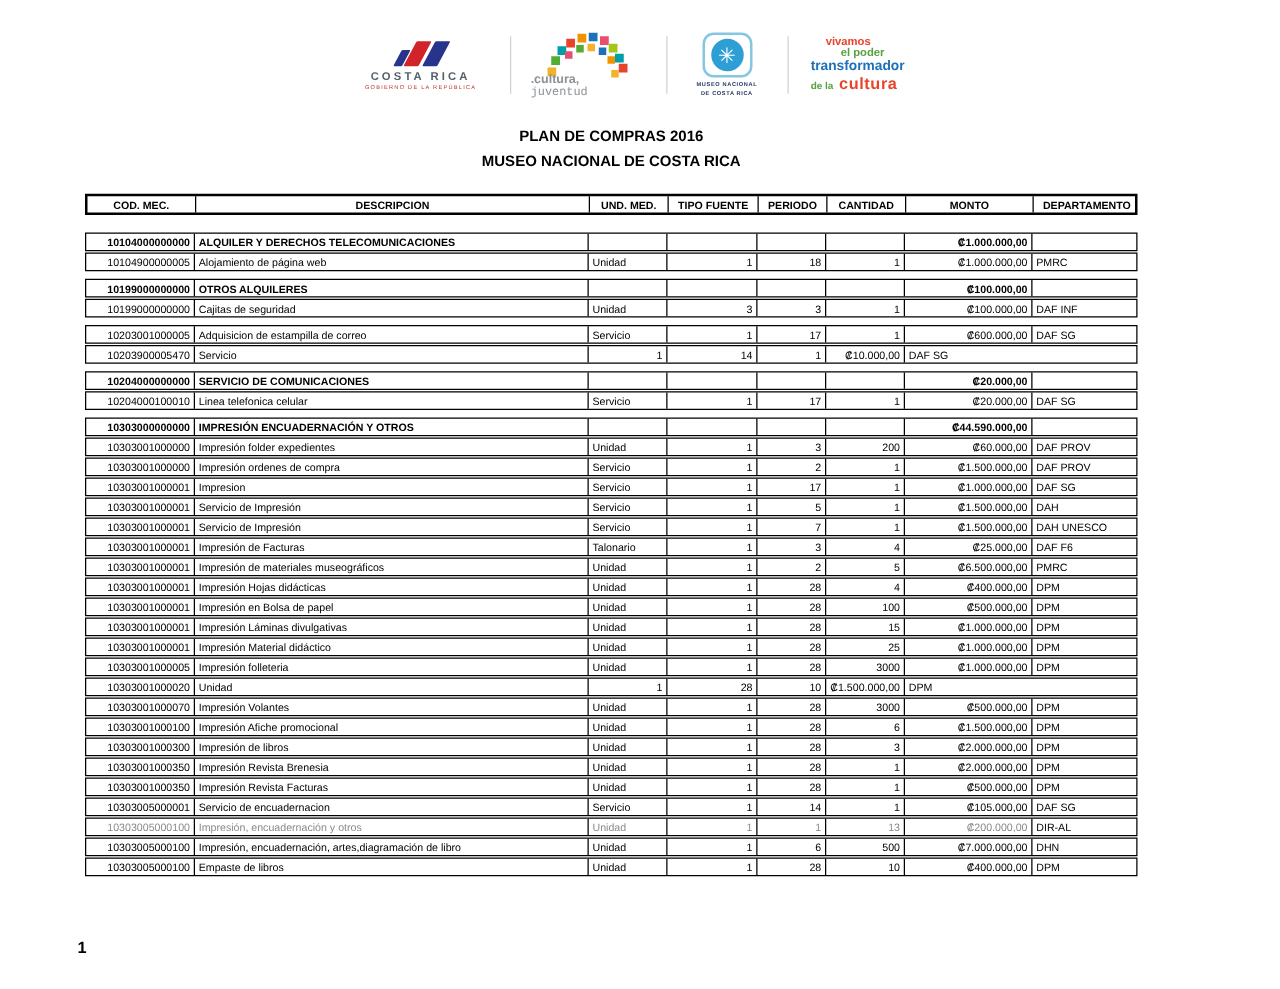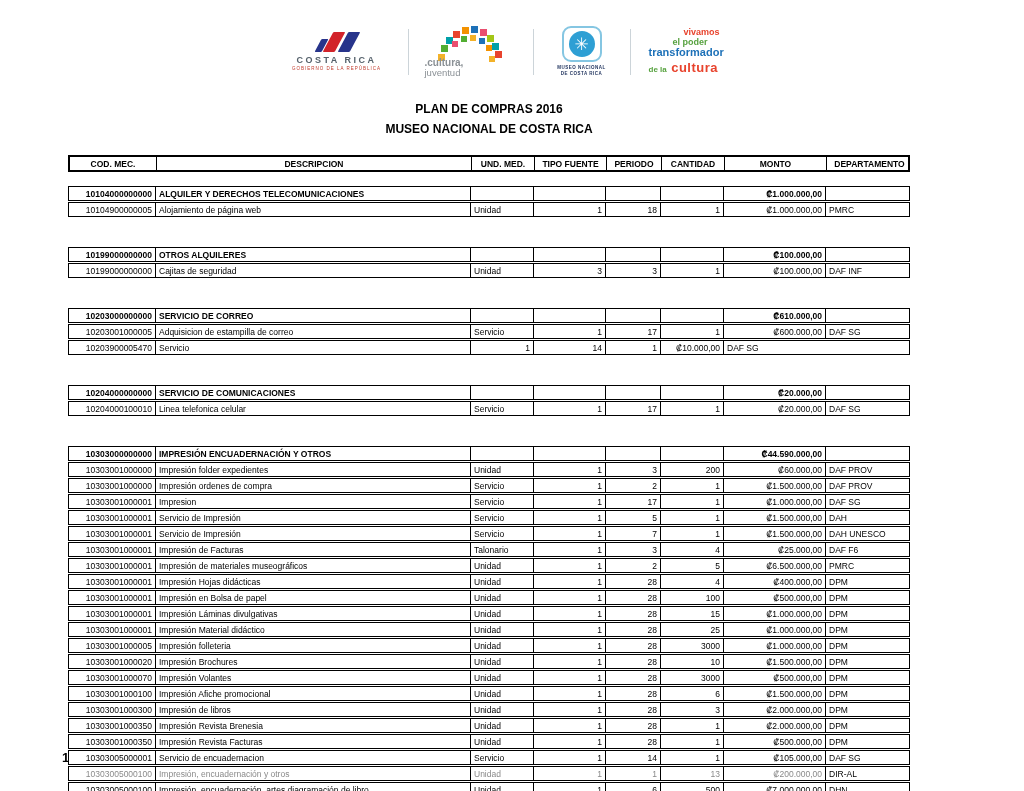--- a/index.html
+++ b/index.html
@@ -14,29 +14,29 @@
   .cr-stripes { display:flex; justify-content:center; align-items:flex-end; gap:3px; height:20px; }
   .cr-stripes i { display:block; transform:skewX(-28deg); border-radius:1px; }
   .cr-s1 { width:7px;  height:13px; background:#27348b; }
   .cr-s2 { width:12px; height:20px; background:#d2232a; }
   .cr-s3 { width:12px; height:20px; background:#27348b; }
   .cr-title { margin-top:3px; font-size:9px; letter-spacing:2.5px; color:#55616b; font-weight:bold; }
   .cr-sub { margin-top:1px; font-size:4.5px; letter-spacing:1px; color:#c0392b; }
 
   .logo-cult { width:92px; text-align:center; position:relative; }
   .cult-text { font-size:10px; color:#8b9196; font-weight:bold; line-height:1.0; text-align:left; margin-top:-14px; }
-  .cult-text .l2 { font-weight:normal; font-size:9.5px; }
+  .cult-text .l2 { font-weight:normal; font-size:9.5px;font-family:Liberation Mono, monospace; }
 
   .logo-museo { width:64px; text-align:center; }
   .museo-box { width:40px; height:36px; margin:0 auto; border:2px solid #85c6e2; border-radius:9px; display:flex; align-items:center; justify-content:center; }
   .museo-circle { width:26px; height:26px; border-radius:50%; background:#2e9fd4; color:#fff; display:flex; align-items:center; justify-content:center; font-size:17px; line-height:1; }
   .museo-name { margin-top:3px; font-size:4.5px; font-weight:bold; color:#1a2e5a; letter-spacing:0.5px; line-height:1.4; }
 
   .logo-slogan { width:96px; font-weight:bold; line-height:1.05; }
-  .sl1 { color:#e8432d; font-size:9px;  margin-left:14px;text-align:center; }
+  .sl1 { color:#e8432d; font-size:9px;  margin-left:14px; }
   .sl2 { color:#57a23f; font-size:9px;  margin-left:26px; }
   .sl3 { color:#1d71b8; font-size:11px; margin-left:2px; }
   .sl4 { margin-left:2px; }
   .sl4 .dela { color:#57a23f; font-size:8px; }
   .sl4 .word { color:#e8432d; font-size:13px; letter-spacing:0.5px; }
 
   
   .titles { position:absolute; top:99px; left:68px; width:842px; text-align:center; font-weight:bold; font-size:12px; line-height:20px; }
 
   
@@ -44,21 +44,21 @@
   .trow { display:grid; grid-template-columns:87px 315px 63px 72px 55px 63px 102px 85px;
           width:842px; height:15px; border:1.5px solid #000; margin-bottom:1px; background:#fff; }
   .trow .c { border-right:1px solid #000; height:100%; display:flex; align-items:center;
              padding:0 3px; font-size:8.5px; white-space:nowrap; overflow:hidden; }
   .trow .c:last-child { border-right:none; }
   .al { justify-content:flex-start; }
   .ar { justify-content:flex-end; }
   .thead { height:17px; border-width:2px; margin-bottom:14px; font-weight:bold; }
   .thead .c { justify-content:center; font-size:8.5px; }
   .shead { font-weight:bold; }
-  .sect { margin-bottom:30px; }
+  .sect { margin-bottom:6px; }
   .muted .c { color:#8a8a8a; }
   .muted .c:last-child { color:#000; }
 
   .page-number { position:absolute; top:750px; left:62px; font-size:13px; font-weight:bold; }
 </style>
 </head>
 <body>
 
 <div class="page">
 
@@ -180,30 +180,20 @@
           <div class="c al">Cajitas de seguridad</div>
           <div class="c al">Unidad</div>
           <div class="c ar">3</div>
           <div class="c ar">3</div>
           <div class="c ar">1</div>
           <div class="c ar">₡100.000,00</div>
           <div class="c al">DAF INF</div>
         </div>
       </div>
       <div class="sect">
-        <div class="trow shead">
-          <div class="c ar">10203000000000</div>
-          <div class="c al">SERVICIO DE CORREO</div>
-          <div class="c al"></div>
-          <div class="c ar"></div>
-          <div class="c ar"></div>
-          <div class="c ar"></div>
-          <div class="c ar">₡610.000,00</div>
-          <div class="c al"></div>
-        </div>
         <div class="trow">
           <div class="c ar">10203001000005</div>
           <div class="c al">Adquisicion de estampilla de correo</div>
           <div class="c al">Servicio</div>
           <div class="c ar">1</div>
           <div class="c ar">17</div>
           <div class="c ar">1</div>
           <div class="c ar">₡600.000,00</div>
           <div class="c al">DAF SG</div>
         </div>
@@ -365,21 +355,20 @@
           <div class="c al">Impresión folleteria</div>
           <div class="c al">Unidad</div>
           <div class="c ar">1</div>
           <div class="c ar">28</div>
           <div class="c ar">3000</div>
           <div class="c ar">₡1.000.000,00</div>
           <div class="c al">DPM</div>
         </div>
         <div class="trow">
           <div class="c ar">10303001000020</div>
-          <div class="c al">Impresión Brochures</div>
           <div class="c al">Unidad</div>
           <div class="c ar">1</div>
           <div class="c ar">28</div>
           <div class="c ar">10</div>
           <div class="c ar">₡1.500.000,00</div>
           <div class="c al">DPM</div>
         </div>
         <div class="trow">
           <div class="c ar">10303001000070</div>
           <div class="c al">Impresión Volantes</div>

